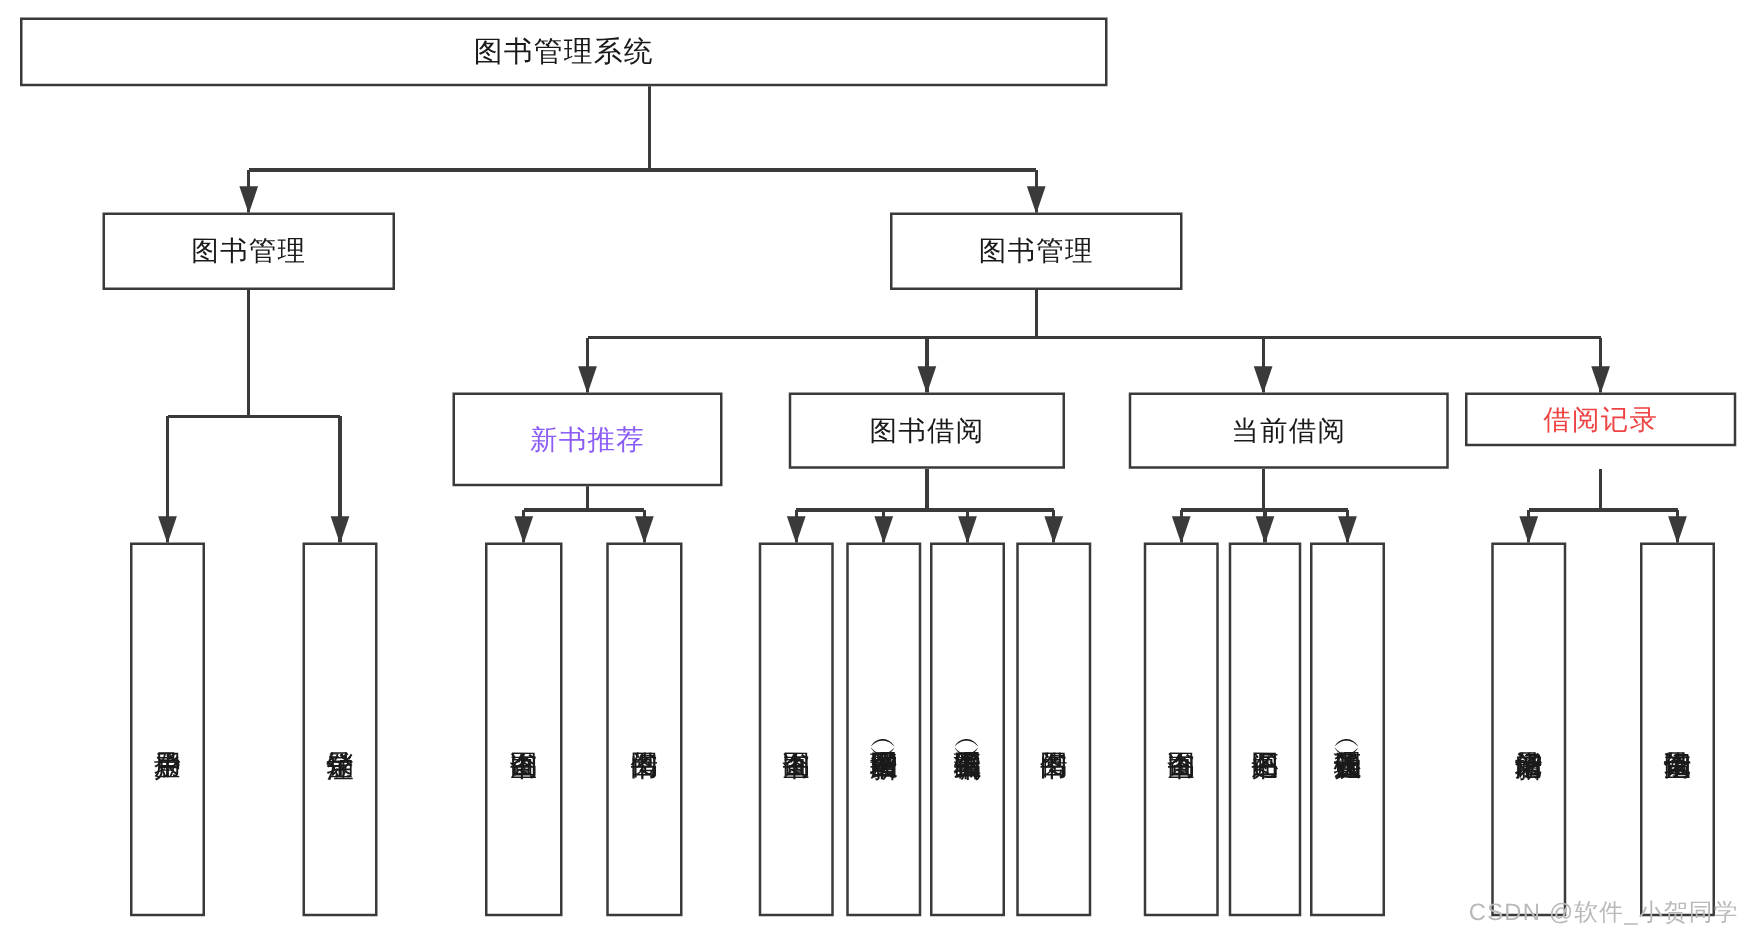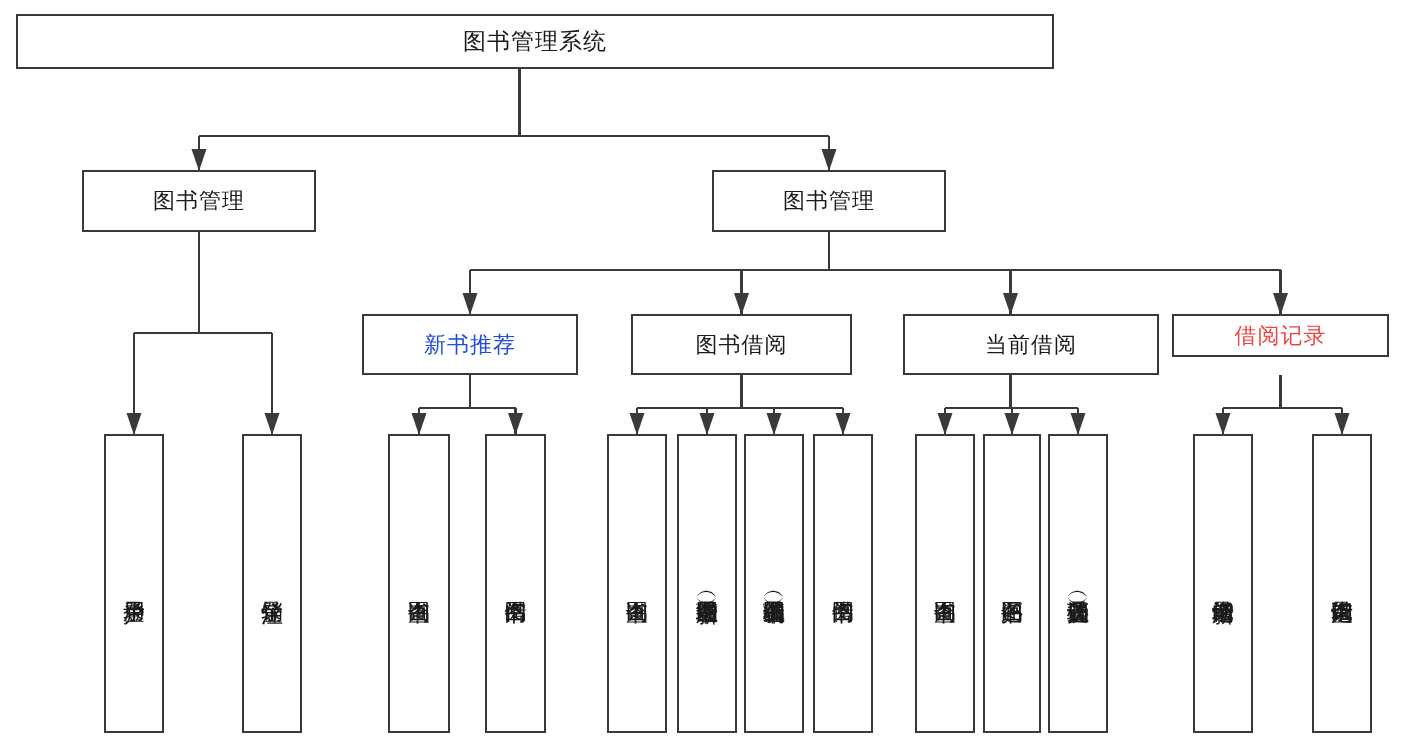--- a/index.html
+++ b/index.html
@@ -121,30 +121,30 @@
       <line x1="1078" y1="408" x2="1078" y2="434" stroke="#3a3a3a" stroke-width="2.6" shape-rendering="crispEdges"></line>
       <polygon points="1070.5,413 1085.5,413 1078,435" fill="#3a3a3a"></polygon>
       <line x1="1280.5" y1="375" x2="1280.5" y2="408" stroke="#3a3a3a" stroke-width="2.6" shape-rendering="crispEdges"></line>
       <line x1="1223" y1="408" x2="1342" y2="408" stroke="#3a3a3a" stroke-width="2.6" shape-rendering="crispEdges"></line>
       <line x1="1223" y1="408" x2="1223" y2="434" stroke="#3a3a3a" stroke-width="2.6" shape-rendering="crispEdges"></line>
       <polygon points="1215.5,413 1230.5,413 1223,435" fill="#3a3a3a"></polygon>
       <line x1="1342" y1="408" x2="1342" y2="434" stroke="#3a3a3a" stroke-width="2.6" shape-rendering="crispEdges"></line>
       <polygon points="1334.5,413 1349.5,413 1342,435" fill="#3a3a3a"></polygon>
     </svg>
   <div id="nodes">
-      <div class="node horizontal root" style="left: 16px; top: 14px; width: 1038px; height: 55px; border-color: rgb(58, 58, 58); background: rgb(255, 255, 255); color: rgb(26, 26, 26);">
+      <div class="node horizontal root" style="left: 16px; top: 14px; width: 870px; height: 55px; border-color: rgb(58, 58, 58); background: rgb(255, 255, 255); color: rgb(26, 26, 26);">
         <span class="label">图书管理系统</span>
       </div>
       <div class="node horizontal" style="left: 82px; top: 170px; width: 234px; height: 62px; border-color: rgb(58, 58, 58); background: rgb(255, 255, 255); color: rgb(26, 26, 26);">
         <span class="label">图书管理</span>
       </div>
       <div class="node horizontal" style="left: 712px; top: 170px; width: 234px; height: 62px; border-color: rgb(58, 58, 58); background: rgb(255, 255, 255); color: rgb(26, 26, 26);">
         <span class="label">图书管理</span>
       </div>
-      <div class="node horizontal" style="left: 362px; top: 314px; width: 216px; height: 61px; border-color: rgb(58, 58, 58); background: rgb(255, 255, 255); color: #1d4ed8;">
+      <div class="node horizontal" style="left: 362px; top: 314px; width: 216px; height: 75px; border-color: rgb(58, 58, 58); background: rgb(255, 255, 255); color: #8b5cf6;">
         <span class="label">新书推荐</span>
       </div>
       <div class="node horizontal" style="left: 631px; top: 314px; width: 221px; height: 61px; border-color: rgb(58, 58, 58); background: rgb(255, 255, 255); color: rgb(26, 26, 26);">
         <span class="label">图书借阅</span>
       </div>
       <div class="node horizontal" style="left: 903px; top: 314px; width: 256px; height: 61px; border-color: rgb(58, 58, 58); background: rgb(255, 255, 255); color: rgb(26, 26, 26);">
         <span class="label">当前借阅</span>
       </div>
       <div class="node horizontal" style="left: 1172px; top: 314px; width: 217px; height: 43px; border-color: rgb(58, 58, 58); background: rgb(255, 255, 255); color: #ef4444;">
         <span class="label">借阅记录</span>
@@ -182,13 +182,14 @@
       <div class="node vertical" style="left: 1048px; top: 434px; width: 60px; height: 299px; border-color: rgb(58, 58, 58); background: rgb(255, 255, 255); color: rgb(26, 26, 26);">
         <span class="label">确认归还（管理员）</span>
       </div>
       <div class="node vertical" style="left: 1193px; top: 434px; width: 60px; height: 299px; border-color: rgb(58, 58, 58); background: rgb(255, 255, 255); color: rgb(26, 26, 26);">
         <span class="label">新增借阅记录</span>
       </div>
       <div class="node vertical" style="left: 1312px; top: 434px; width: 60px; height: 299px; border-color: rgb(58, 58, 58); background: rgb(255, 255, 255); color: rgb(26, 26, 26);">
         <span class="label">查询借阅记录</span>
       </div>
     </div>
+  <div id="watermark">CSDN @软件_小贺同学</div>
 </div>
 
 </body></html>

